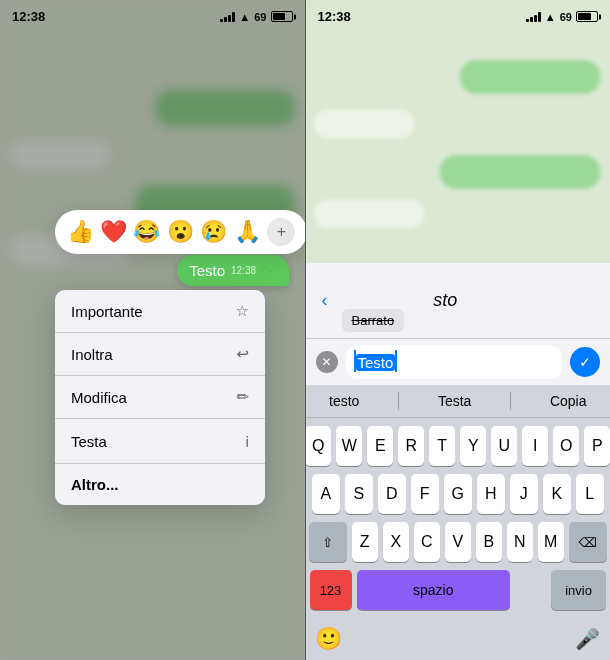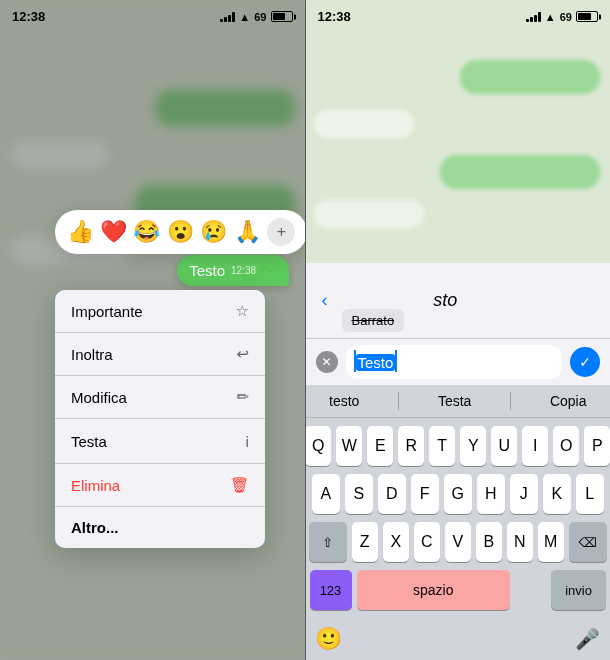--- a/index.html
+++ b/index.html
@@ -409,36 +409,36 @@
       color: #000;
       font-size: 13px;
       min-width: 38px;
       max-width: 42px;
     }
 
     .key.space {
       min-width: 120px;
       max-width: 160px;
       font-size: 14px;
-      background: #fca5a5;
+      background: #8b5cf6;
     }
 
     .key.invio {
       min-width: 50px;
       max-width: 55px;
       font-size: 13px;
       background: #adb5bd;
       margin-left: 36px;
     }
 
     .key.numbers {
       min-width: 38px;
       max-width: 42px;
       font-size: 13px;
-      background: #8b5cf6;
+      background: #ef4444;
     }
 
     .key.shift {
       min-width: 38px;
       max-width: 42px;
     }
 
     .key.backspace {
       min-width: 38px;
       max-width: 42px;
@@ -563,24 +563,20 @@
       <span>Inoltra</span>
       <span class="menu-icon">↩</span>
     </div>
     <div class="menu-item">
       <span>Modifica</span>
       <span class="menu-icon">✏</span>
     </div>
     <div class="menu-item">
       <span>Testa</span>
       <span class="menu-icon">ℹ</span>
-    </div>
-    <div class="menu-item delete">
-      <span>Elimina</span>
-      <span class="menu-icon delete-icon">🗑</span>
     </div>
     <div class="menu-item">
       <span>Altro...</span>
     </div>
   </div>
 </div>
 
 <div class="phone-divider"></div>
 
 <div class="right-half">

